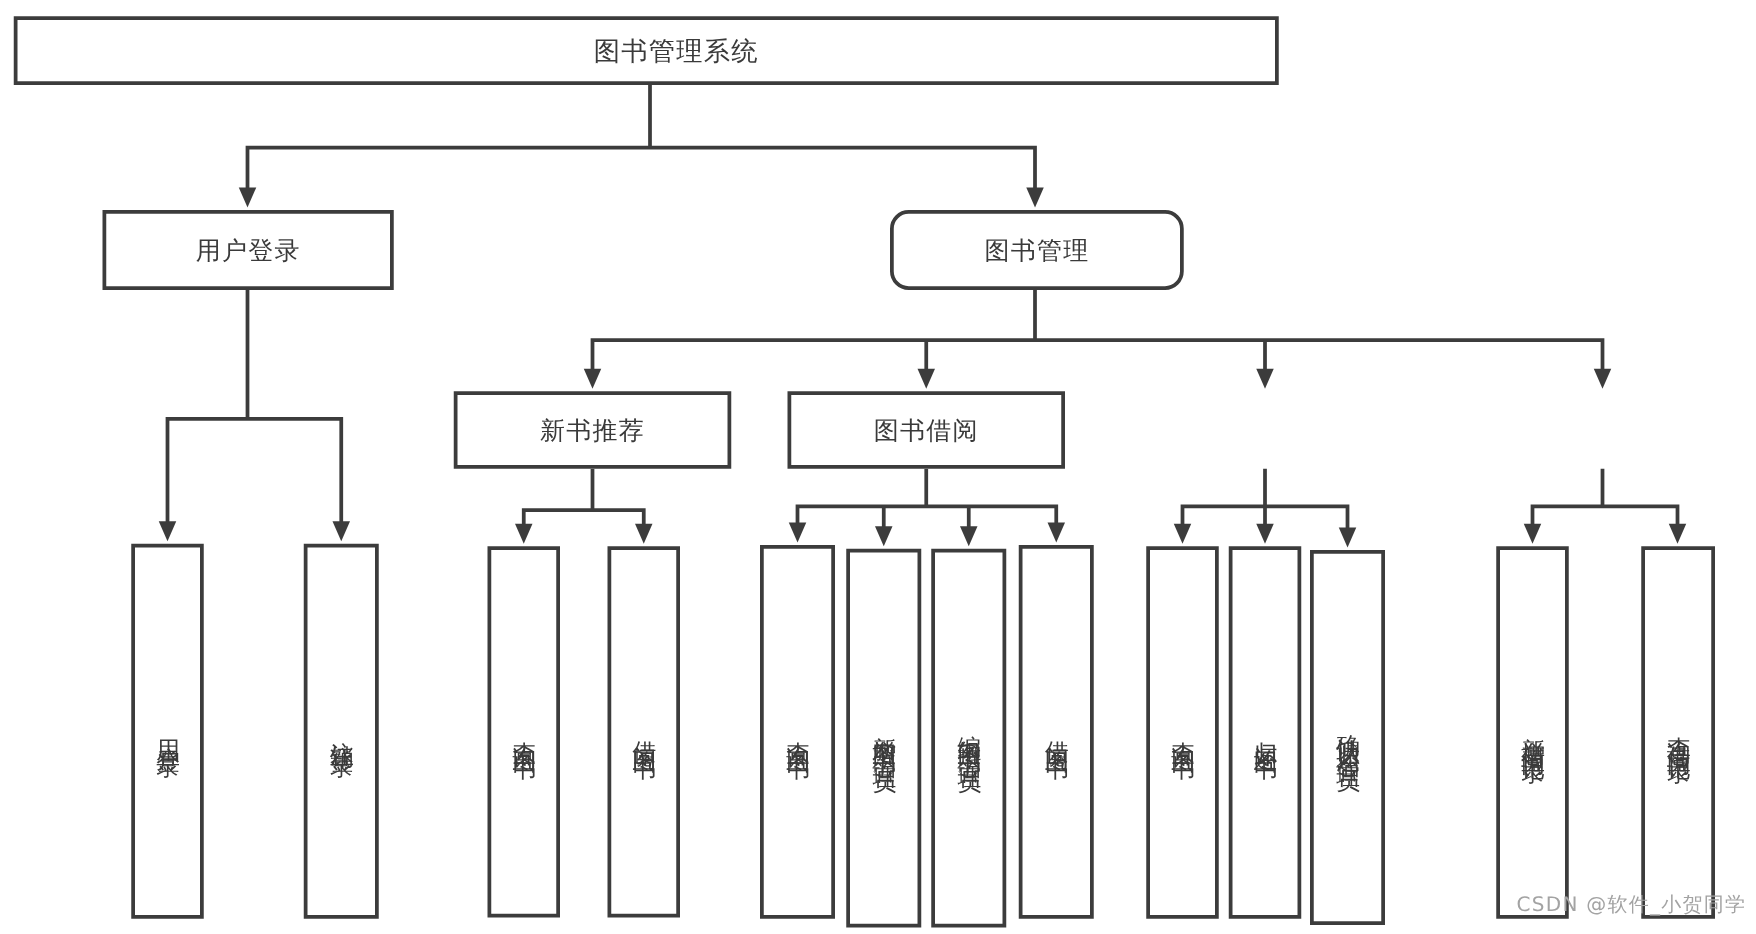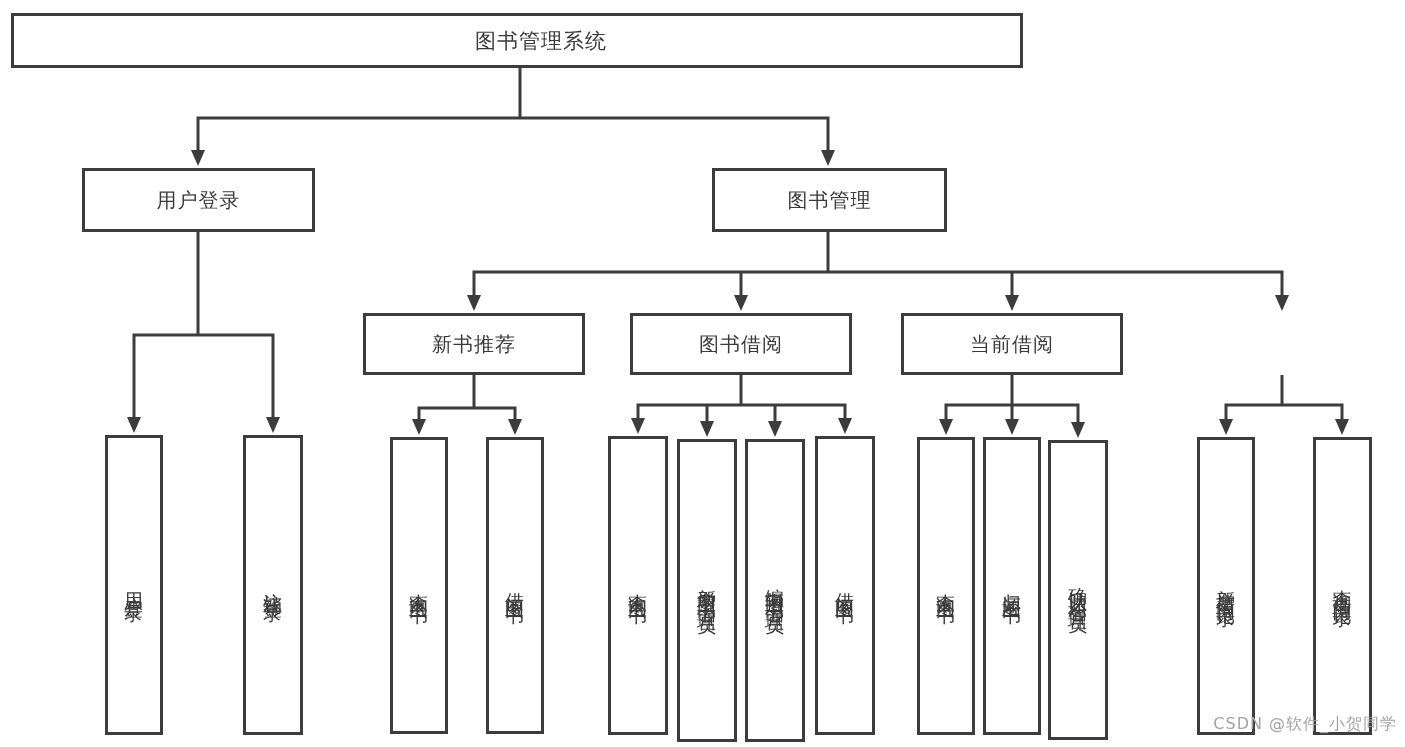--- a/index.html
+++ b/index.html
@@ -110,25 +110,24 @@
       <polygon points="1005,419 1019,419 1012,435"></polygon>
       <polygon points="1071,422 1085,422 1078,438"></polygon>
       <polygon points="1219,419 1233,419 1226,435"></polygon>
       <polygon points="1335,419 1349,419 1342,435"></polygon>
     </g>
   </svg>
 
   <div class="node hnode root-node" style="left:11px; top:13px; width:1012px; height:55px;padding-left:48px;">图书管理系统</div>
 
   <div class="node hnode" style="left:82px; top:168px; width:233px; height:64px;">用户登录</div>
-  <div class="node hnode" style="left:712px; top:168px; width:235px; height:64px;">图书管理</div>
+  <div class="node hnode" style="left:712px; top:168px; width:235px; height:64px;border-radius:15px;">图书管理</div>
 
   <div class="node hnode" style="left:363px; top:313px; width:222px; height:62px;">新书推荐</div>
   <div class="node hnode" style="left:630px; top:313px; width:222px; height:62px;">图书借阅</div>
-  <div class="node hnode" style="left:901px; top:313px; width:222px; height:62px;">当前借阅</div>
 
   <div class="node vnode" style="left:105px; top:435px; width:58px; height:300px;">
     <span>用户登录</span>
   </div>
   <div class="node vnode" style="left:243px; top:435px; width:60px; height:300px;">
     <span>注销登录</span>
   </div>
 
   <div class="node vnode" style="left:390px; top:437px; width:58px; height:297px;">
     <span>查询图书</span>

